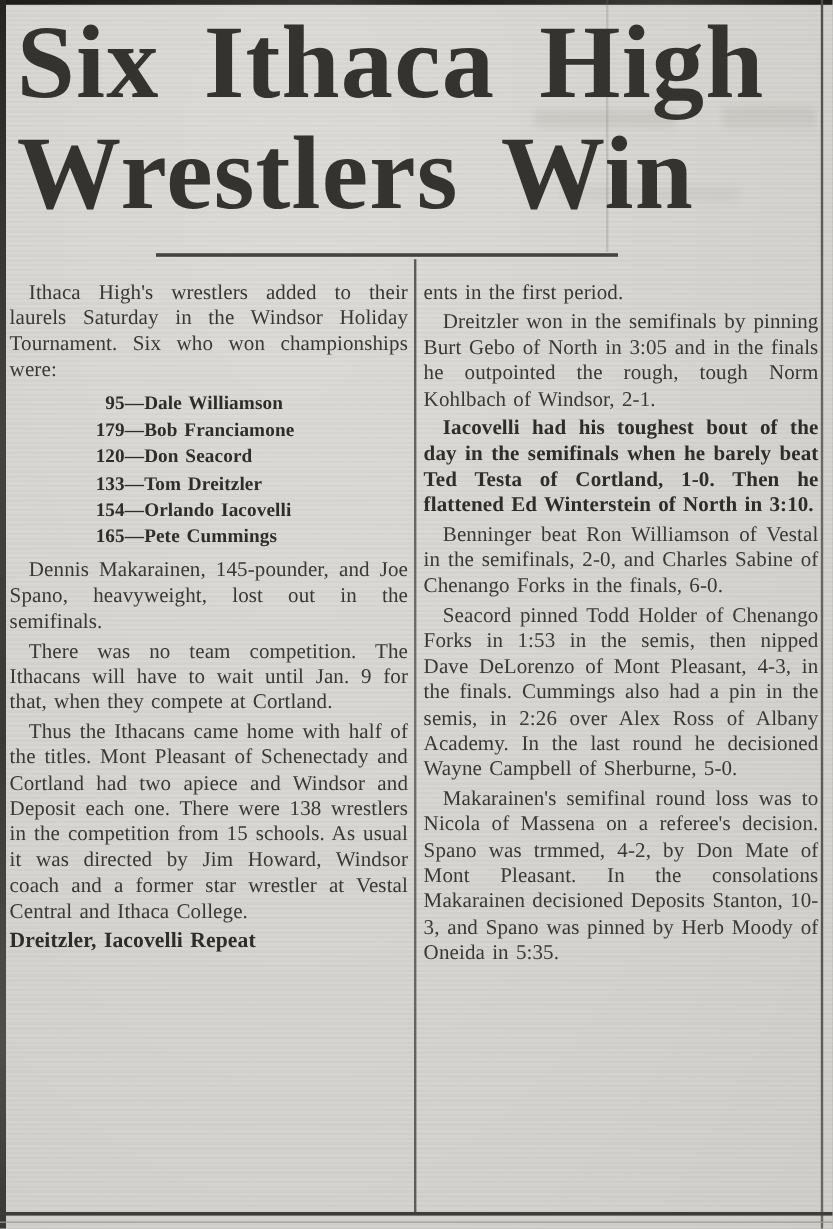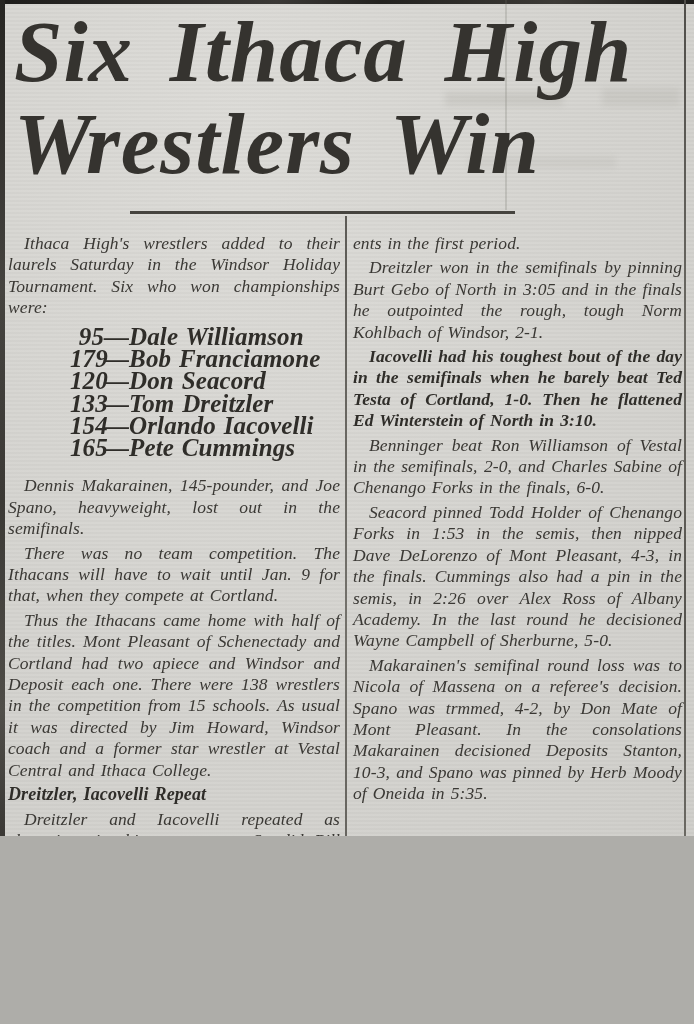--- a/index.html
+++ b/index.html
@@ -1,27 +1,26 @@
 <!DOCTYPE html>
 <html><head>
 <meta charset="utf-8">
 <style>
   html, body { margin: 0; padding: 0; background: #aeada9; }
   .page {
     position: relative;
     width: 694px;
-    height: 836px;
+    height: 1024px;
     margin: 0 auto;
     overflow: hidden;
     background:
       repeating-linear-gradient(0deg, rgba(255,255,255,.025) 0 2px, rgba(0,0,0,.018) 2px 4px),
       radial-gradient(ellipse at 35% 15%, #dcdbd7 0%, #d6d5d1 45%, #cfceca 100%);
     font-family: "Liberation Serif", "DejaVu Serif", serif;
     color: #3a3834;
-    font-style: italic;
   }
 
   
   .top-edge {
     position: absolute; top: 0; left: 0; width: 100%; height: 4px;
     background: linear-gradient(90deg, #1d1c1a, #3a3835 40%, #23221f 55%, #3c3a36 80%, #201f1d);
   }
   .left-edge {
     position: absolute; top: 0; left: 0; width: 5px; height: 100%;
     background: linear-gradient(180deg, #262522, #45433f 35%, #3b3935 60%, #504e49 85%, #3a3834);
@@ -74,22 +73,22 @@
 
   .col p { margin: 0 0 3px 0; text-indent: 16px; }
   .col p.no-indent { text-indent: 0; }
   .col p.bold { font-weight: 700; color: #2f2d29; }
 
   .subhead {
     margin: 2px 0 1px 0; font-weight: 700; color: #2f2d29;
     font-size: 18px; text-indent: 0; text-align: left;
   }
 
-  .roster { margin: 7px 0 16px 62px; font-weight: 700; color: #2f2d29;
-            font-size: 25px; line-height: 22.3px; }
+  .roster { margin: 7px 0 5px 62px; font-weight: 700; color: #2f2d29;
+            font-size: 16px; line-height: 22.3px; }
   .roster-line { display: flex; }
   .roster-weight { display: inline-block; width: 34px; text-align: right; }
 </style>
 </head>
 <body>
 
 <div class="page">
 
   <div class="top-edge"></div>
   <div class="left-edge"></div>
@@ -138,21 +137,20 @@
         <span class="roster-weight">165</span>
           <span>—</span>
           <span>Pete Cummings</span>
       </div>
     </div>
 
     <p>Dennis Makarainen, 145-pounder, and Joe Spano, heavyweight, lost out in the semifinals.</p>
     <p>There was no team competition. The Ithacans will have to wait until Jan. 9 for that, when they compete at Cortland.</p>
     <p>Thus the Ithacans came home with half of the titles. Mont Pleasant of Schenectady and Cortland had two apiece and Windsor and Deposit each one. There were 138 wrestlers in the competition from 15 schools. As usual it was directed by Jim Howard, Windsor coach and a former star wrestler at Vestal Central and Ithaca College.</p>
     <p class="subhead no-indent">Dreitzler, Iacovelli Repeat</p>
-    <p>Dreitzler and Iacovelli repeated as champions in this tournament. So did Bill Bush of Windsor, who ate his way from the 95-pound class to the 103 this year, and Cortland heavyweight Tino Ferro, who pinned all three of his oppon-</p>
   </div>
 
   <div class="column-rule"></div>
 
   <div class="col col-right">
     <p class="no-indent">ents in the first period.</p>
     <p>Dreitzler won in the semifinals by pinning Burt Gebo of North in 3:05 and in the finals he outpointed the rough, tough Norm Kohlbach of Windsor, 2-1.</p>
     <p class="bold">Iacovelli had his toughest bout of the day in the semifinals when he barely beat Ted Testa of Cortland, 1-0. Then he flattened Ed Winterstein of North in 3:10.</p>
     <p>Benninger beat Ron Williamson of Vestal in the semifinals, 2-0, and Charles Sabine of Chenango Forks in the finals, 6-0.</p>
     <p>Seacord pinned Todd Holder of Chenango Forks in 1:53 in the semis, then nipped Dave DeLorenzo of Mont Pleasant, 4-3, in the finals. Cummings also had a pin in the semis, in 2:26 over Alex Ross of Albany Academy. In the last round he decisioned Wayne Campbell of Sherburne, 5-0.</p>

